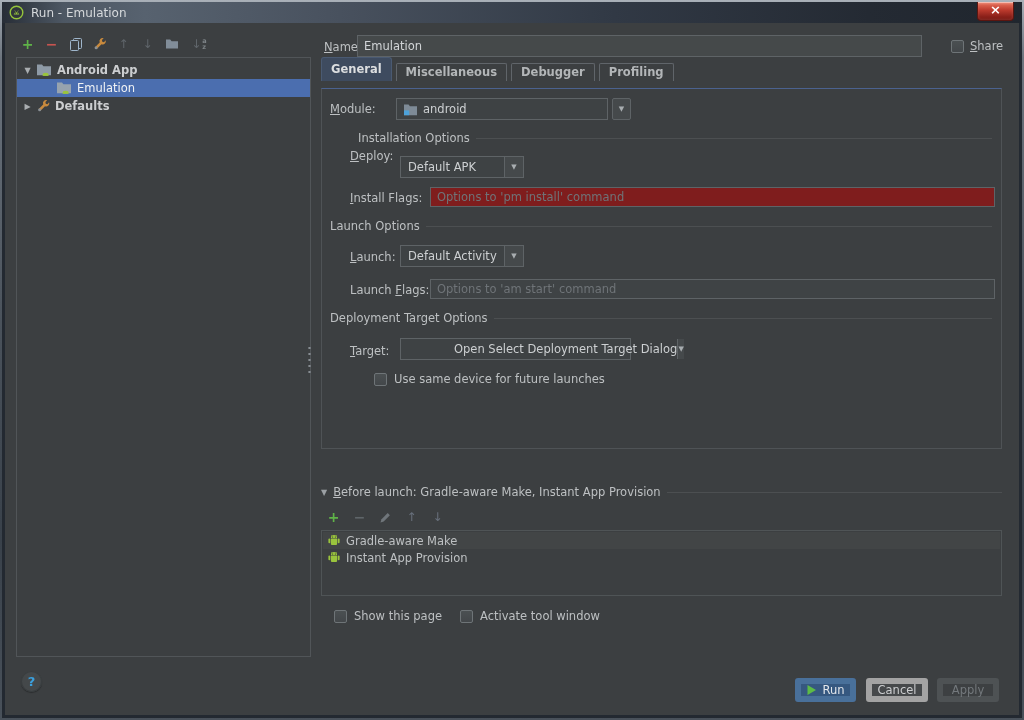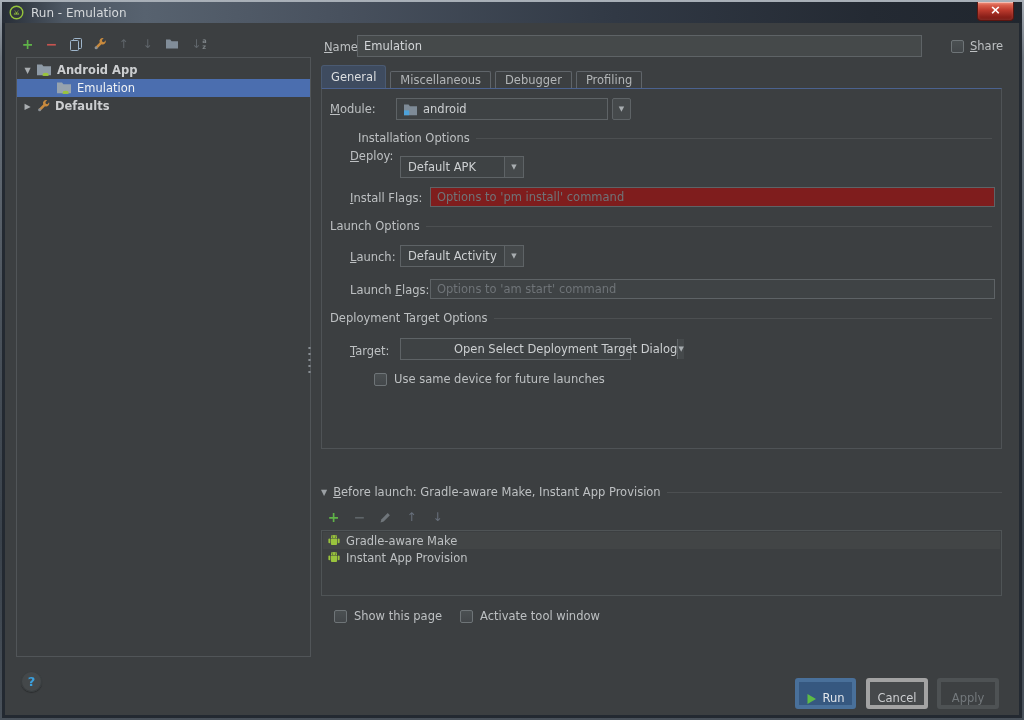--- a/index.html
+++ b/index.html
@@ -53,21 +53,21 @@
   .mn { text-decoration:underline; text-underline-offset:1px; }
   .name-label { left:319px; top:17px; }
   .text-field { background:#45494a; border:1px solid #5e6366; color:#d2d5d7; font-size:11.5px;
     font-family:"DejaVu Sans","Liberation Sans",sans-serif; padding:0 6px; outline:none; }
   .name-field { left:352px; top:12px; width:565px; height:22px; }
   .share-row { left:946px; top:16px; display:flex; align-items:flex-end; gap:6px; }
   .checkbox { width:13px; height:13px; border:1px solid #6e7477; border-radius:2px;
     background:linear-gradient(180deg,#4b5052,#43474a); display:inline-block; }
 
   
-  .tabs { left:316px; top:42px; height:24px; display:flex; align-items:flex-end; gap:4px; }
+  .tabs { left:316px; top:34px; height:24px; display:flex; align-items:flex-end; gap:4px;font-weight:bold; }
   .tab { height:18px; padding:0 9px; line-height:17px; font-size:11.5px; color:#b3b6b8;
     background:#3c3f41; border:1px solid #60656a; border-bottom:none; border-radius:2px 2px 0 0; cursor:default; }
   .tab.selected { height:24px; line-height:23px; color:#dcdee0; background:#3e4b5f;
     border:1px solid #4a5a72; border-bottom:none; border-radius:3px 3px 0 0; }
 
   
   .panel { left:316px; top:65px; width:681px; height:361px; background:#3c3f41;
     border:1px solid rgba(125,131,137,.30); border-top:1px solid #4b628f; }
   .prow-label { position:absolute; }
   .combo { position:absolute; height:22px; border:1px solid #5e6366; display:flex; align-items:center;
@@ -93,23 +93,23 @@
   .task-row .ticon { margin-left:5px; display:flex; }
   .task-row .tlabel { margin-left:6px; color:#bdc0c2; }
   .bl-checks { left:329px; top:586px; display:flex; align-items:center; gap:18px; }
   .bl-checks .item { display:flex; align-items:center; gap:7px; }
 
   
   .help { left:16px; top:648px; width:21px; height:21px; border-radius:50%;
     background:#44484a; box-shadow:inset 0 0 0 1px #393d3f, 0 1px 1px rgba(0,0,0,.3);
     display:flex; align-items:center; justify-content:center;
     color:#3ba0dd; font-weight:bold; font-size:13px; cursor:default; }
-  .btn { position:absolute; height:31px; font-size:11.5px; color:#ccced0;
-    background:#46494b; border:4px solid #a3a3a3; border-radius:3px;
-    display:flex; align-items:flex-end; justify-content:center; gap:5px; cursor:default;
+  .btn { position:absolute; height:24px; font-size:11.5px; color:#ccced0;
+    background:#46494b; border:6px solid #a3a3a3; border-radius:3px;
+    display:flex; align-items:center; justify-content:center; gap:5px; cursor:default;
     font-family:"DejaVu Sans","Liberation Sans",sans-serif; }
   .btn.run { left:790px; top:655px; width:61px; background:#365880; border-color:#49709a; color:#e2e6ea; }
   .btn.cancel { left:861px; top:655px; width:62px; }
   .btn.apply { left:932px; top:655px; width:62px; background:#3d4042; border-color:#4e5254; color:#73787c; }
 
   input::placeholder { color:#6f7478; opacity:1; }
   svg { display:block; }
 </style>
 </head>
 <body>

